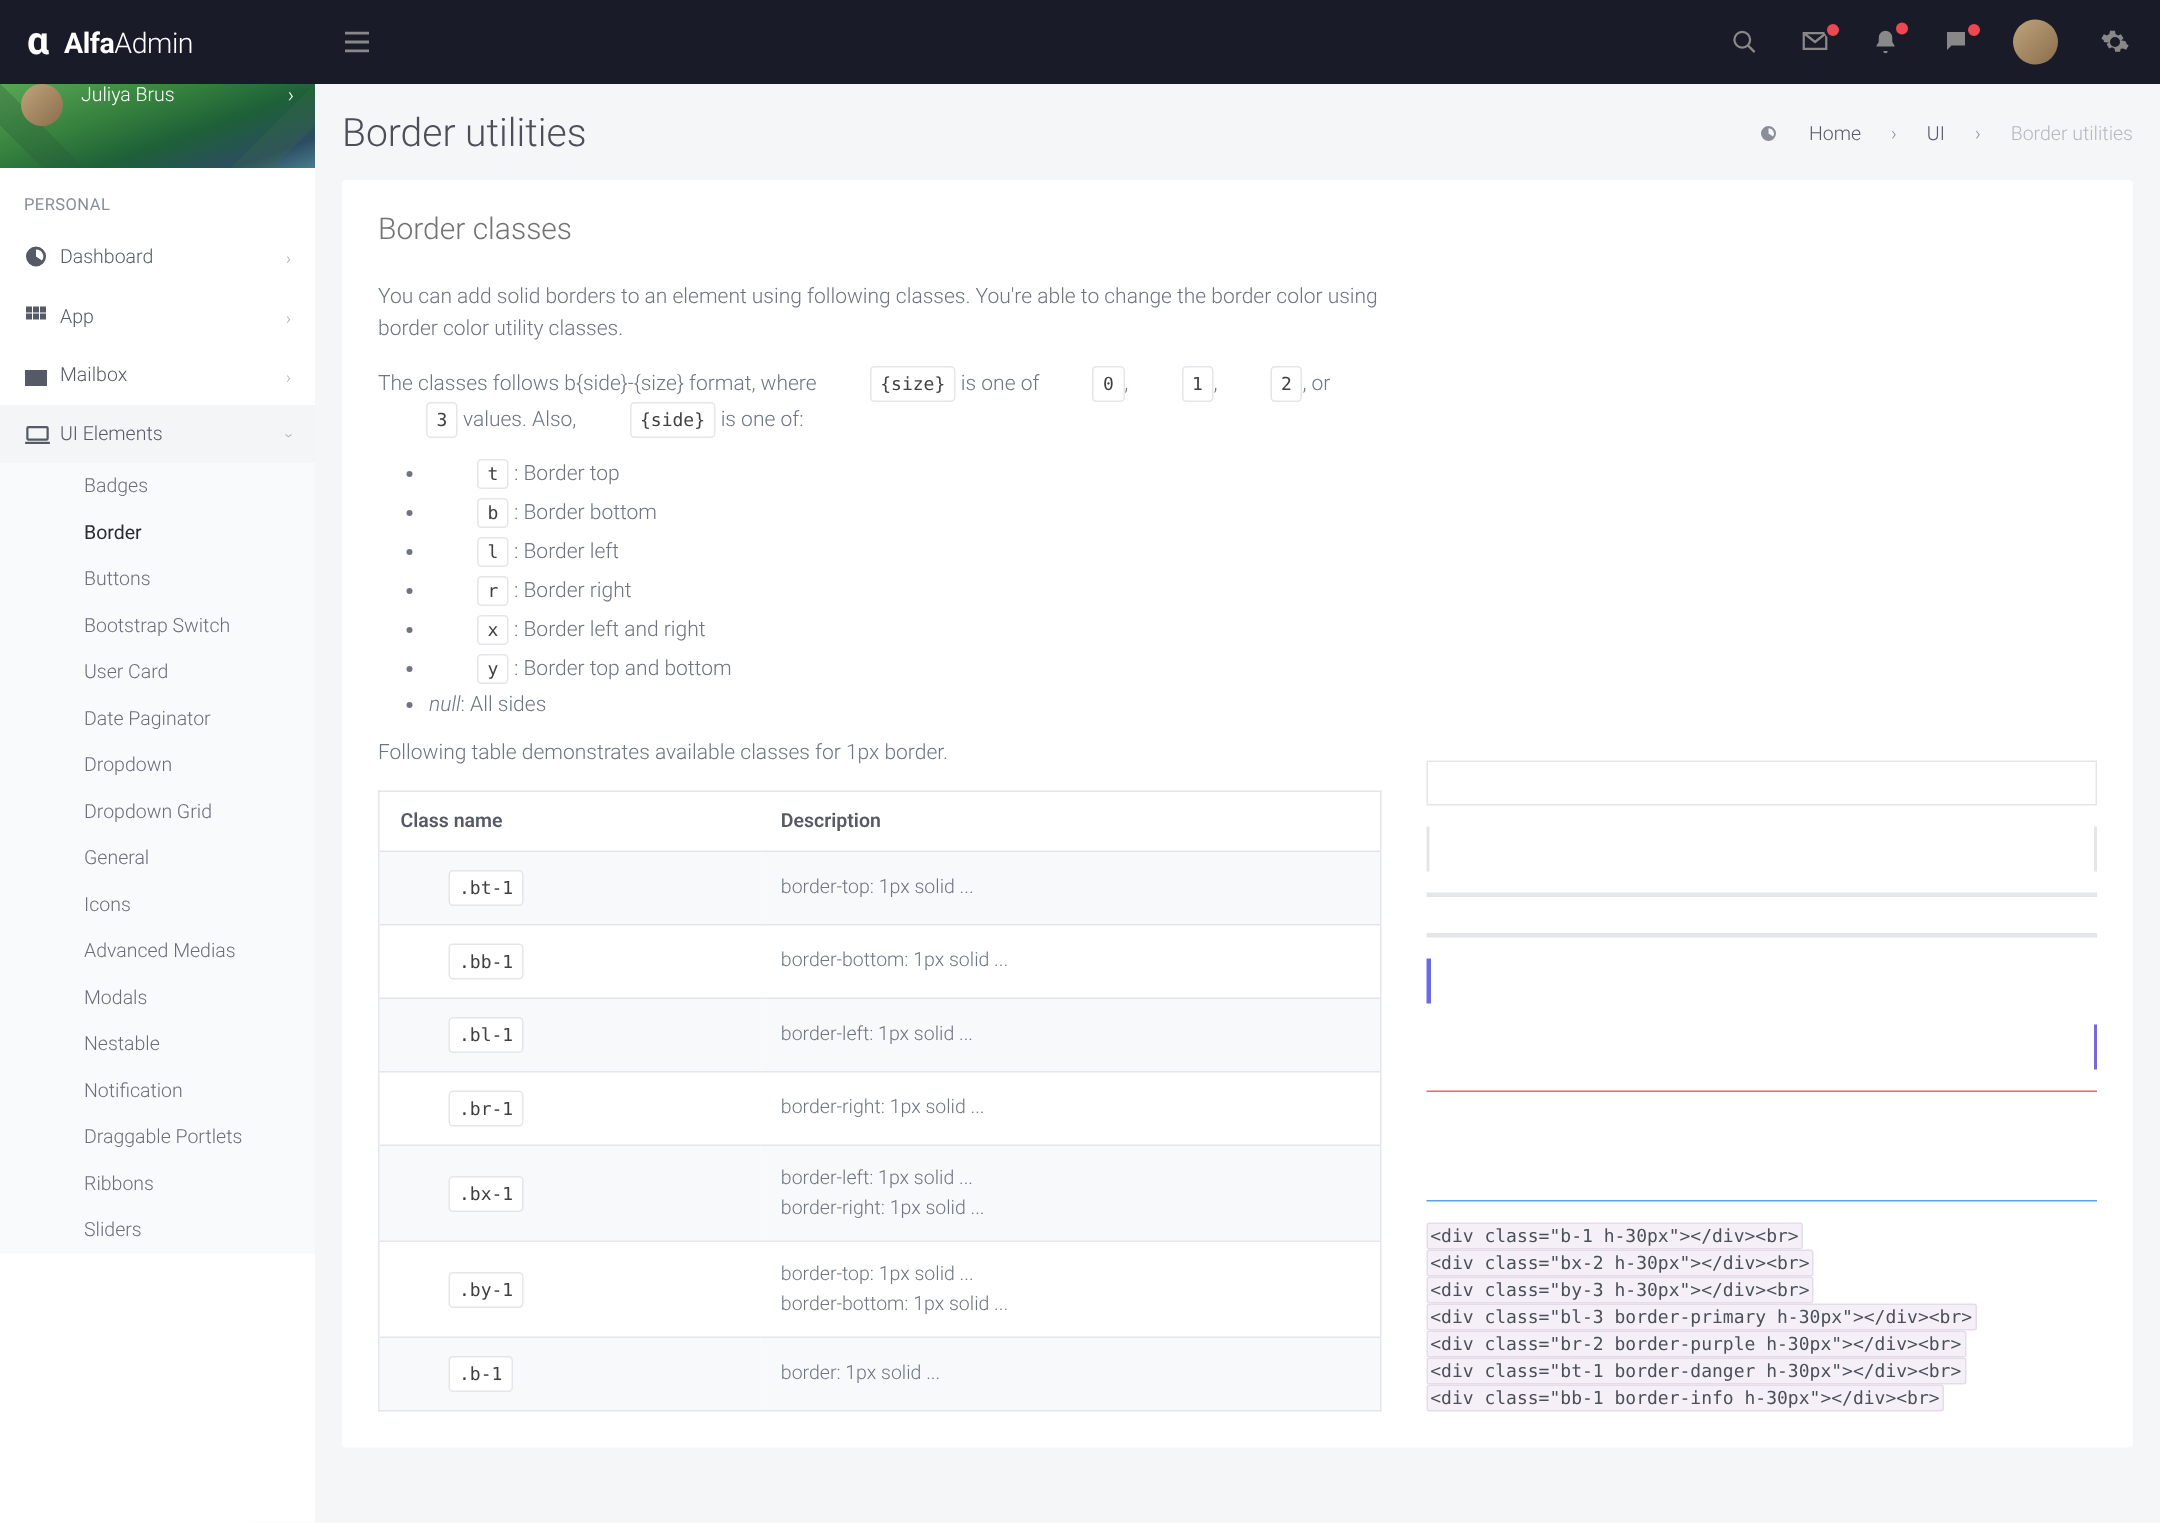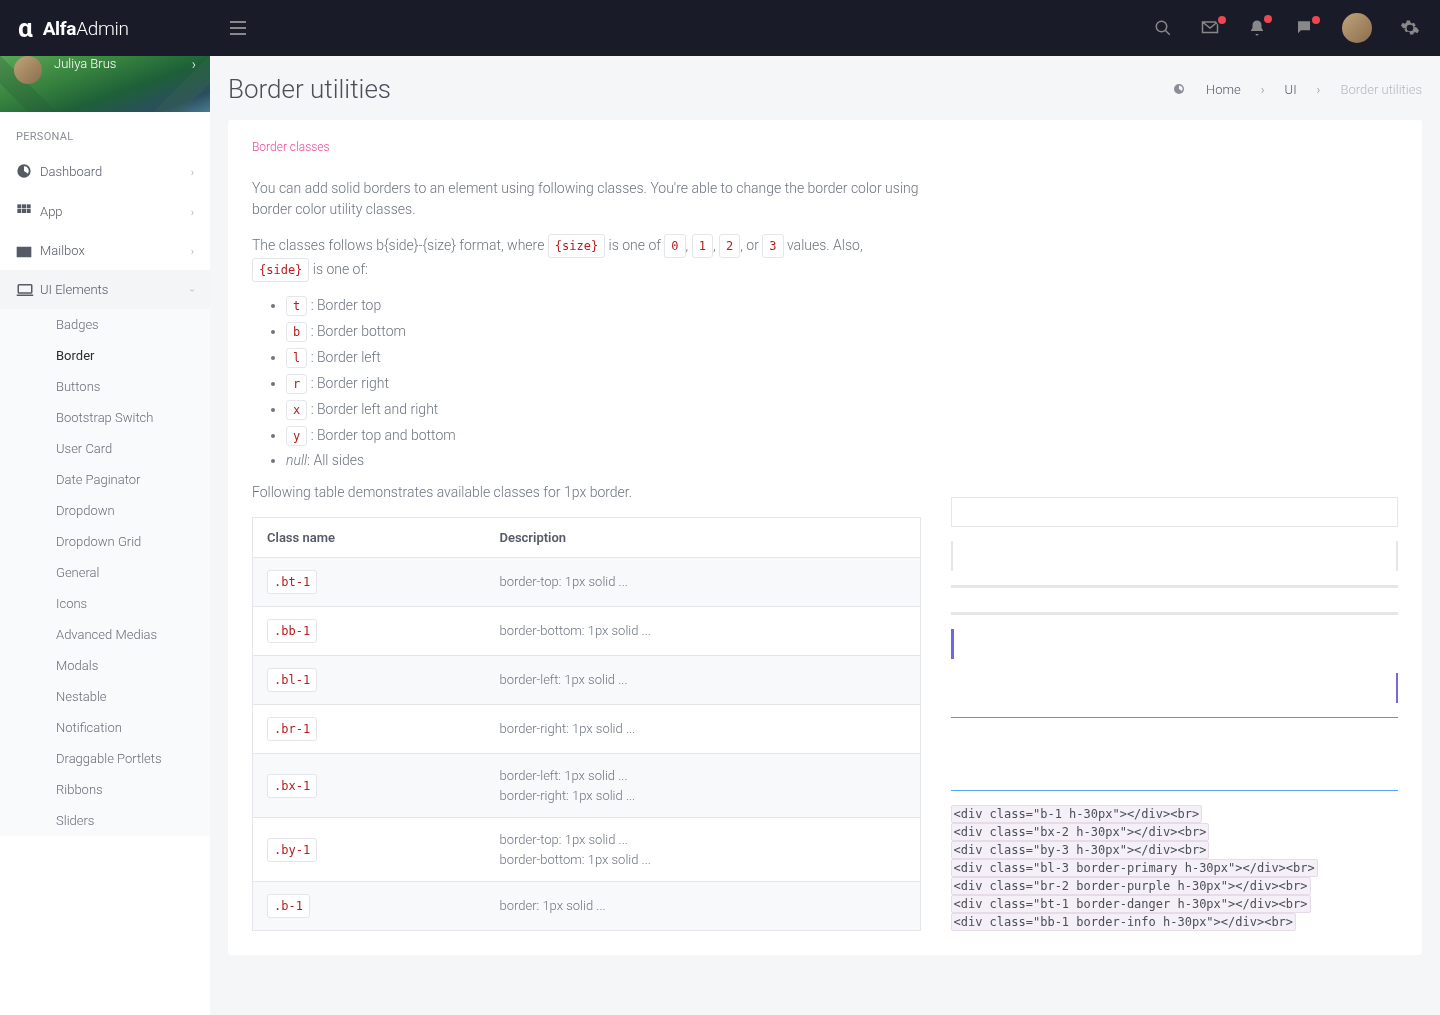--- a/index.html
+++ b/index.html
@@ -181,23 +181,23 @@
     .breadcrumb a { color: #555a66; text-decoration: none; }
     .card {
       background: #fff;
       border-radius: 3px;
       margin-bottom: 16px;
     }
     .card-header {
       padding: 20px 24px 0px;
     }
     .card-title {
-      font-size: 12px;
+      font-size: 20px;
       font-weight: 300;
-      color: #ec4899;
+      color: #737373;
     }
     .card-body {
       padding: 24px;
       display: flex;
       gap: 30px;
       align-items: flex-end;
     }
     .col-left {
       flex: 0 0 calc(100% * 7/12);
     }
@@ -208,23 +208,24 @@
       margin-bottom: 14px;
       line-height: 1.5;
       color: #6e7580;
     }
     code.inline {
       display: inline-block;
       padding: 2px 6px;
       background: #fff;
       border: 1px solid #e4e6ea;
       border-radius: 3px;
-      color: #b91c1c;
+      color: #404040;
       font-family: "SFMono-Regular", Menlo, Monaco, Consolas, monospace;
       font-size: 12px;
+      margin-left: 32px;
     }
     ul.sides {
       margin: 0 0 14px 34px;
       padding: 0;
     }
     ul.sides li {
       margin-bottom: 6px;
       color: #6e7580;
     }
     ul.sides li em { font-style: italic; }

